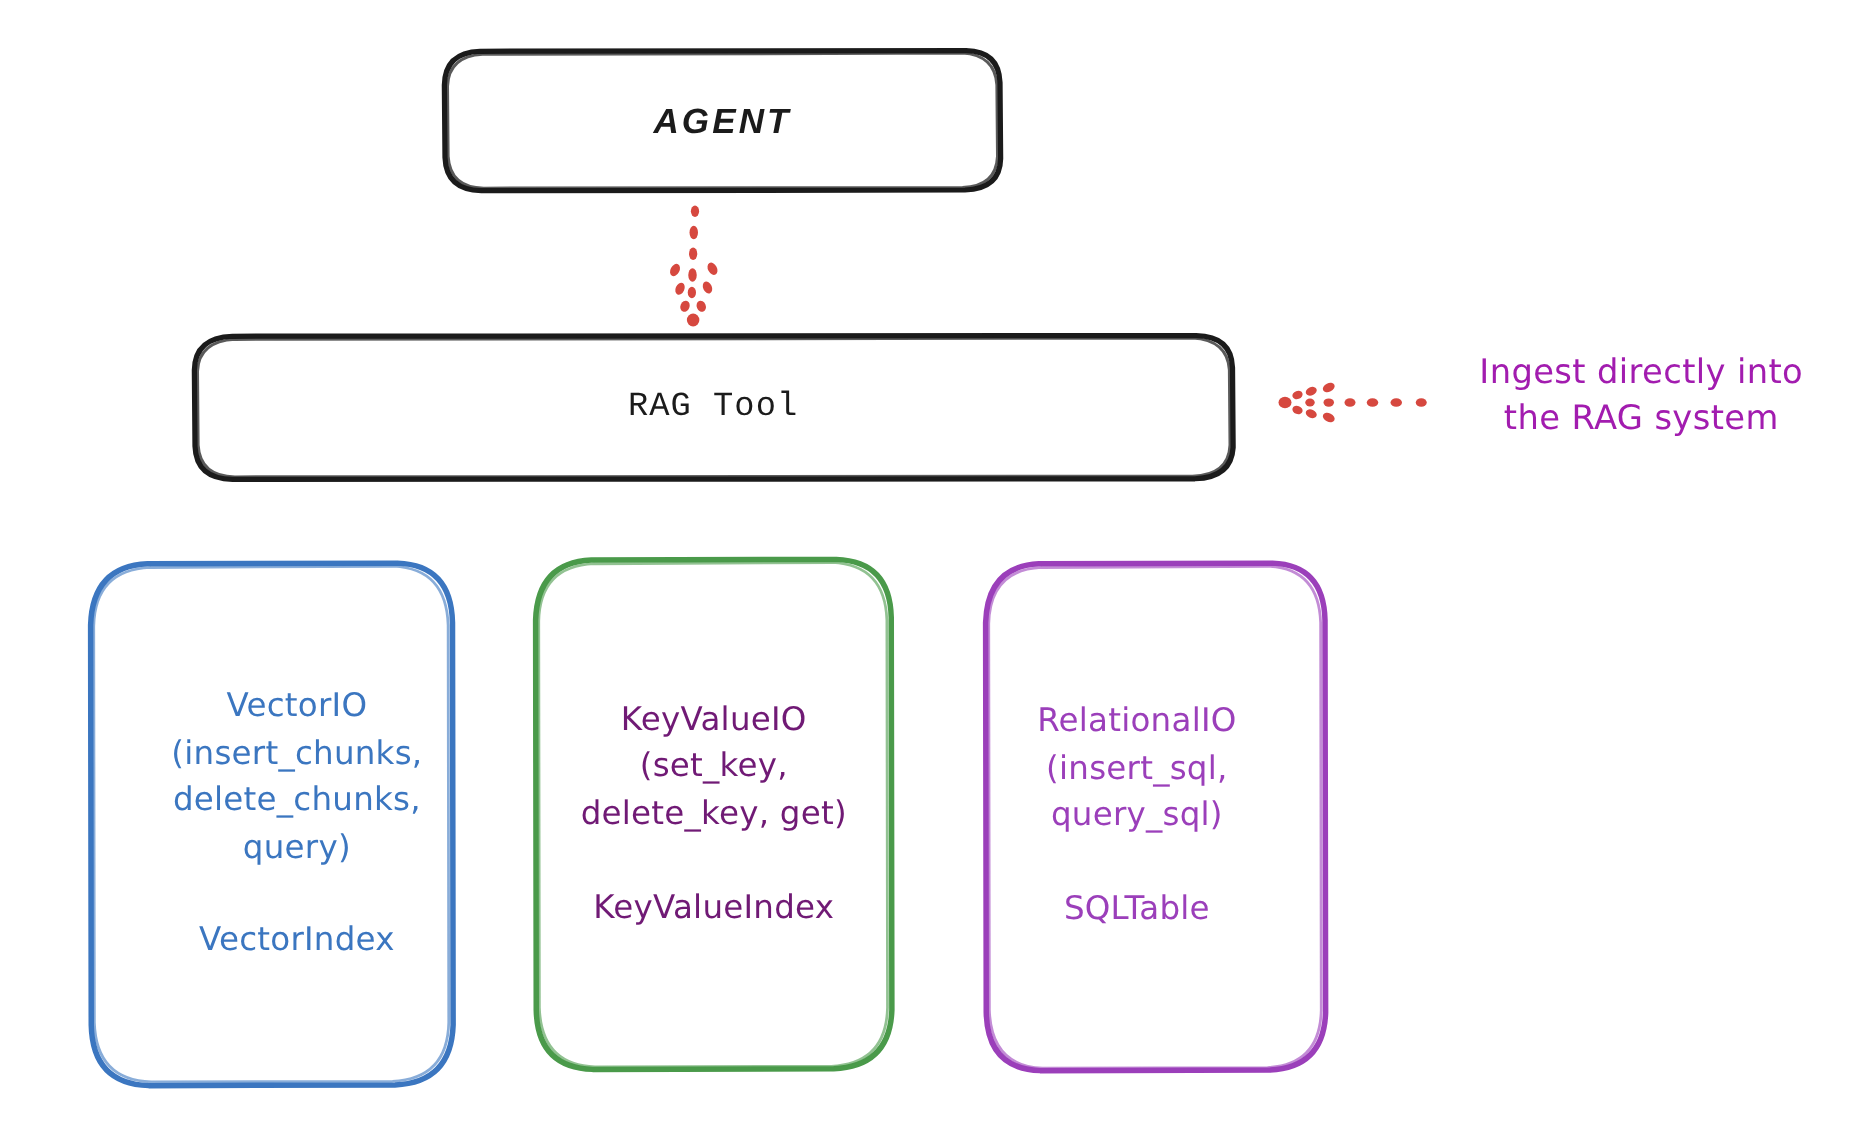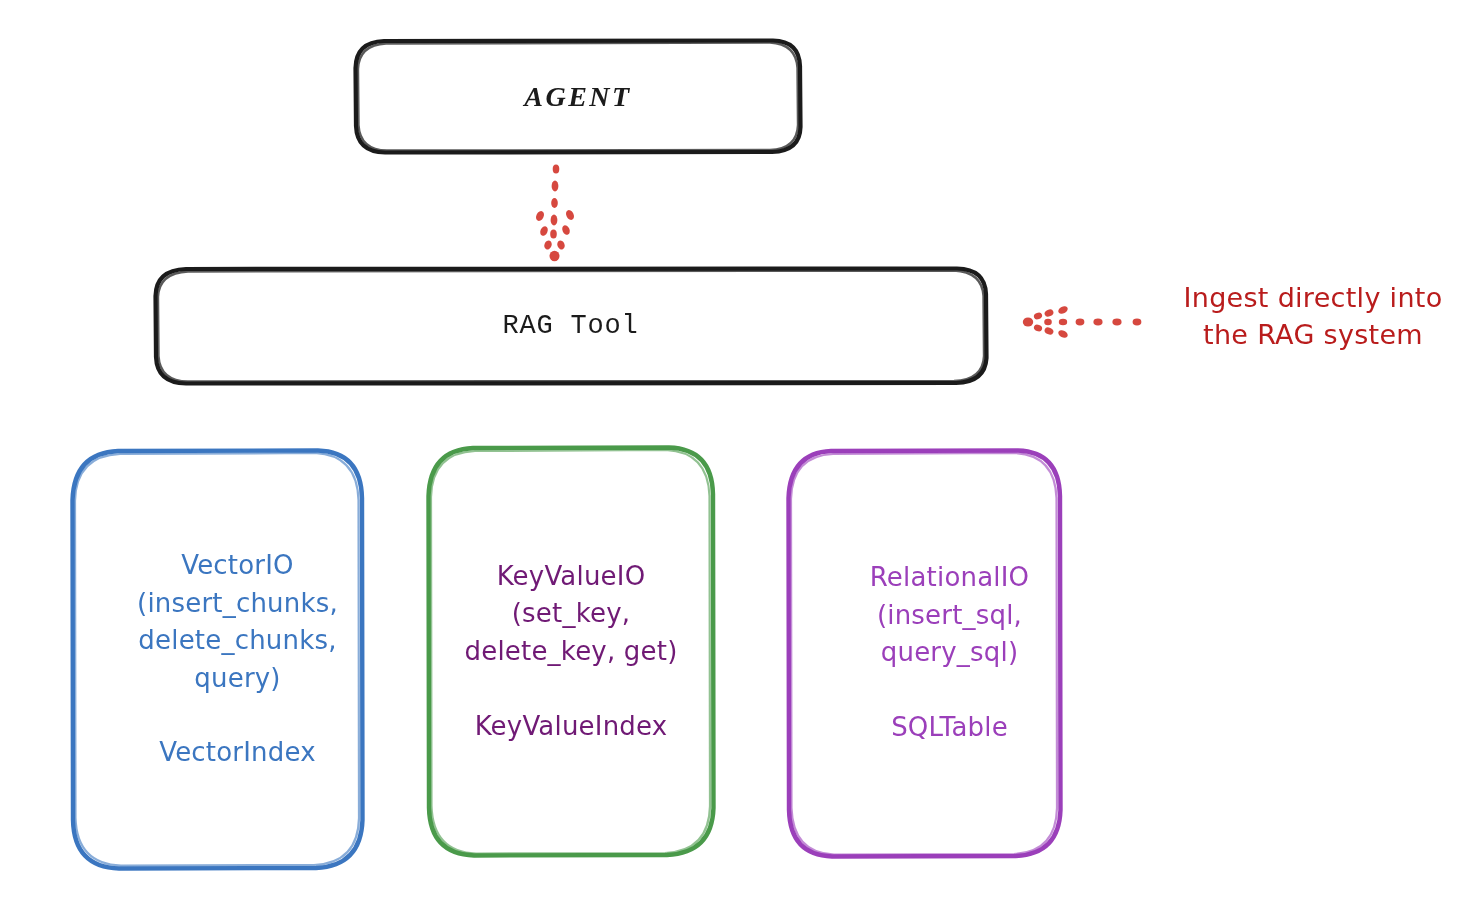--- a/index.html
+++ b/index.html
@@ -41,21 +41,21 @@
   }
 
   
   #node-agent {
     left: 355px;
     top: 40px;
     width: 446px;
     height: 113px;
   }
   #node-agent .node-label {
-    font-family: Liberation Serif, serif;
+    font-family: Liberation Sans, sans-serif;
     font-size: 28px;
     font-style: italic;
     font-weight: 700;
     letter-spacing: 2.5px;
     color: #1b1b1b;
   }
 
   
   #node-ragtool {
     left: 155px;
@@ -79,21 +79,21 @@
     height: 419px;
     padding-left: 40px;
   }
   #node-keyvalueio {
     left: 428px;
     top: 447px;
     width: 286px;
     height: 409px;
   }
   #node-relationalio {
-    left: 804px;
+    left: 764px;
     top: 450px;
     width: 291px;
     height: 406px;
   }
   .store-label {
     font-family: "DejaVu Sans", sans-serif;
     font-size: 26px;
     font-weight: 500;
     line-height: 1.44;
     white-space: pre-line;
@@ -109,21 +109,21 @@
     left: 1148px;
     top: 279px;
     width: 330px;
     text-align: center;
   }
   #annotation-ingest .anno-text {
     font-family: "DejaVu Sans", sans-serif;
     font-size: 27px;
     font-weight: 500;
     line-height: 1.38;
-    color: #b91c1c;
+    color: #a21caf;
     white-space: pre-line;
     letter-spacing: 0.3px;
   }
 </style>
 </head>
 <body>
 
 <div id="canvas">
 
   <svg id="sketch-layer" viewBox="0 0 1484 910">

